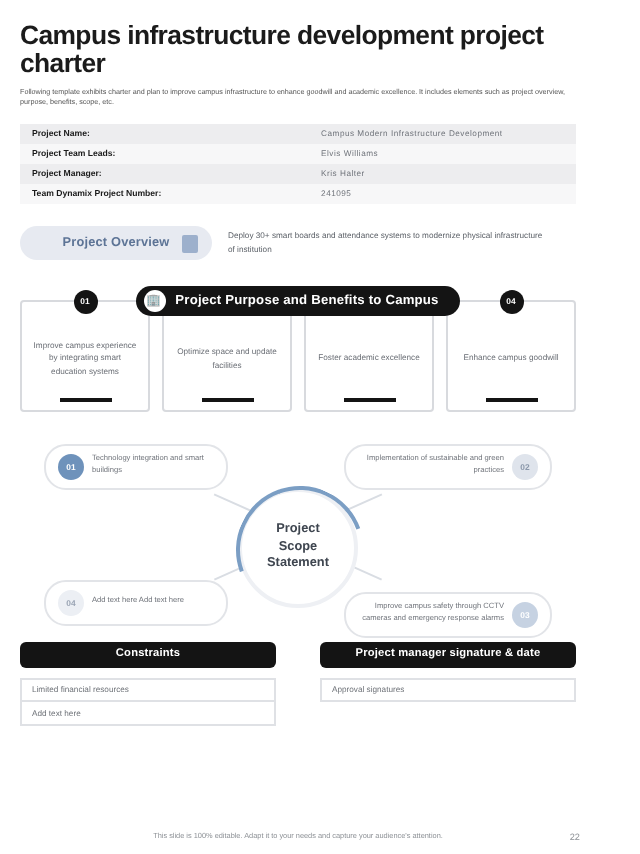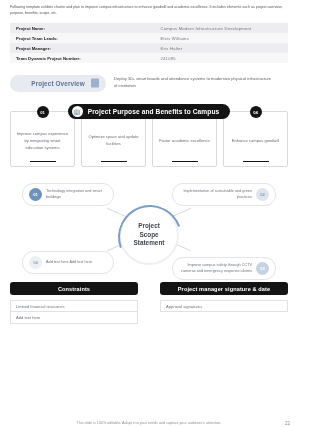--- a/index.html
+++ b/index.html
@@ -161,20 +161,21 @@
   .pageno {
     position: absolute; right: 8px; bottom: 6px;
     font-size: 4.6px; color: #8d9196;
   }
 </style>
 </head>
 <body>
 
 <div class="slide">
 
+  <div class="title">Campus infrastructure development project charter</div>
   <div class="subtitle">Following template exhibits charter and plan to improve campus infrastructure to enhance goodwill and academic excellence. It includes elements such as project overview, purpose, benefits, scope, etc.</div>
 
   <table class="info-table">
     <tbody>
       <tr>
         <td class="k">Project Name:</td>
         <td class="v">Campus Modern Infrastructure Development</td>
       </tr>
       <tr>
         <td class="k">Project Team Leads:</td>

